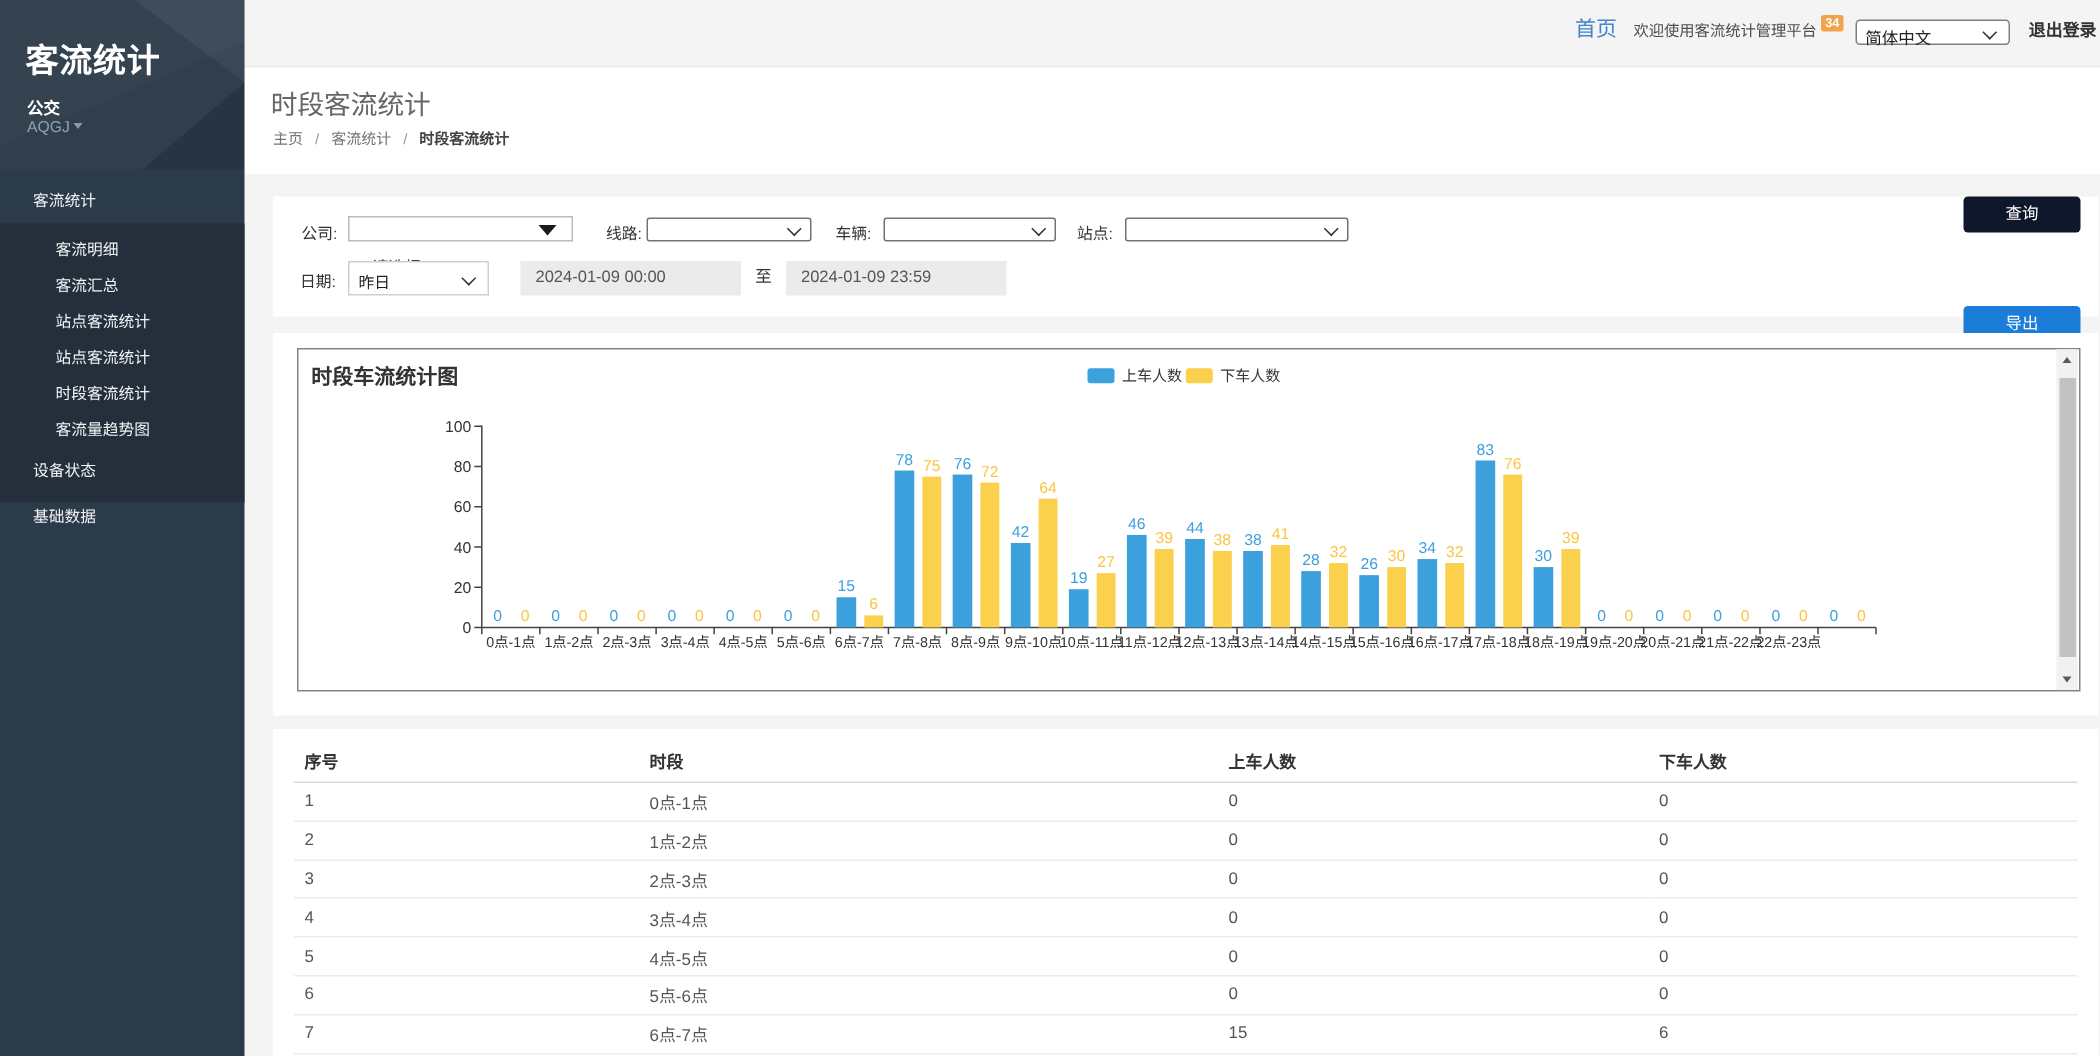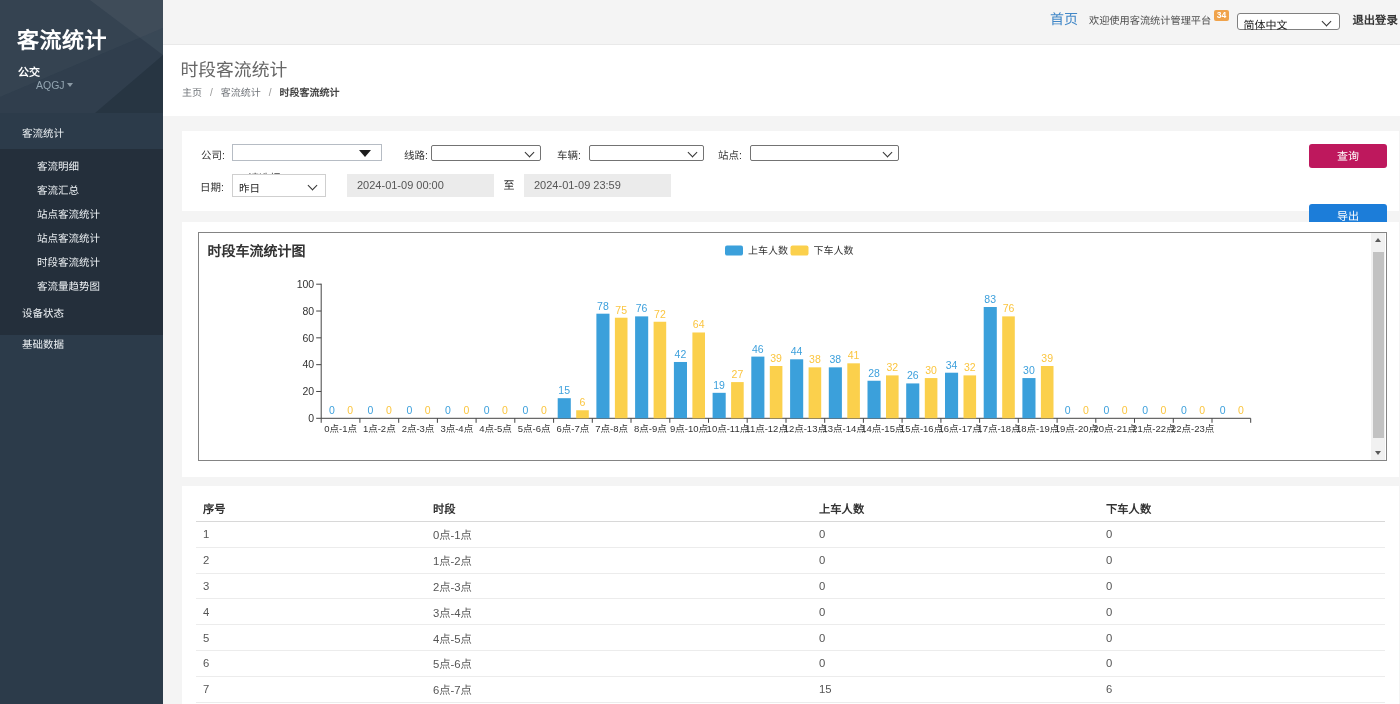--- a/index.html
+++ b/index.html
@@ -4,21 +4,21 @@
 <style>
 * { margin:0; padding:0; box-sizing:border-box; }
 html,body { width:1400px; height:704px; overflow:hidden; }
 body { font-family:"Liberation Sans",sans-serif; background:#f4f4f4; position:relative; }
 
 
 .sidebar { position:absolute; left:0; top:0; width:163px; height:704px; background:#2c3b4a; z-index:5; }
 .logo { position:absolute; left:0; top:0; width:163px; height:113px; }
 .logo h1 { position:absolute; left:17px; top:22px; font-size:22px; font-weight:bold; color:#fff; letter-spacing:0.5px; }
 .logo .co { position:absolute; left:18px; top:63px; font-size:11px; font-weight:bold; color:#fff; }
-.logo .acct { position:absolute; left:36px; top:78.5px; font-size:10.5px; color:#93a5b1; }
+.logo .acct { position:absolute; left:18px; top:78.5px; font-size:10.5px; color:#93a5b1; }
 .logo .acct .caret { display:inline-block; width:0; height:0; border-left:3.5px solid transparent; border-right:3.5px solid transparent; border-top:4.5px solid #8b9aa5; margin-left:2px; vertical-align:1.5px; }
 .m-sec { position:absolute; left:0; width:163px; font-size:10.5px; color:#eef2f5; }
 .m-sec span { position:absolute; left:22px; }
 .submenu { position:absolute; left:0; top:149px; width:163px; height:186px; background:#242f3b; }
 .submenu div { position:absolute; left:37px; font-size:10.5px; color:#eef2f5; }
 
 
 .topbar { position:absolute; left:163px; top:0; width:1368px; height:45px; background:#f4f4f4; border-bottom:1px solid #e9e9e9; }
 .tb-home { position:absolute; left:887px; top:8px; font-size:14px; color:#4187c7; }
 .tb-welcome { position:absolute; left:926px; top:12px; font-size:10.2px; color:#4d4d4d; }
@@ -46,21 +46,21 @@
 .lbl { position:absolute; font-size:10.5px; color:#333; }
 .dijit { position:absolute; left:50px; top:12.5px; width:150px; height:17px; border:1px solid #b6bcC4; background:#fff; }
 .dijit .txt { position:absolute; left:4px; top:2.5px; font-size:11px; color:#444;margin-top:22px; }
 .dijit .arr { position:absolute; right:10px; top:5px; width:0; height:0; border-left:6.5px solid transparent; border-right:6.5px solid transparent; border-top:7px solid #1c1c1c; }
 .nsel { position:absolute; background:#fff; border:1.5px solid #737373; border-radius:2px; height:16px; top:13.5px; }
 .r2sel { position:absolute; top:43px; height:23px; background:#fff; border:1px solid #cfcfcf; }
 .r2sel span { position:absolute; left:6px; top:5px; font-size:10.5px; color:#222; }
 .gin { position:absolute; top:43px; height:23px; background:#ebebeb; font-size:11px; color:#555; line-height:23px; padding-left:10px; }
 .zhi { position:absolute; top:43px; height:23px; background:#fff; font-size:11px; color:#333; line-height:23px; text-align:center; }
 .btn { position:absolute; left:1127px; width:78px; height:24px; border-radius:3px; color:#fff; font-size:11px; text-align:center; line-height:24px; }
-.btn-q { top:13px; background:#be185d; }
+.btn-q { top:0; background:#0f172a; }
 .btn-e { top:45px; background:#1c7dd9;margin-top:28px; }
 
 
 .chartbox { position:absolute; left:16px; top:10px; width:1189px; height:229px; border:1px solid #848484; background:#fff; }
 .sbar { position:absolute; right:1px; top:0px; width:14px; height:227px; background:#f1f1f1; }
 .sbar .thumb { position:absolute; left:1.5px; top:19px; width:11px; height:186px; background:#c2c2c2; }
 .sbar .a { position:absolute; left:0; width:14px; height:15px; background:#f1f1f1; }
 .sbar .au { top:0; } .sbar .ad { bottom:0; }
 .sbar .a:before { content:""; position:absolute; left:3.5px; width:0; height:0; border-left:3.5px solid transparent; border-right:3.5px solid transparent; }
 .sbar .au:before { top:5px; border-bottom:4.5px solid #5a5a5a; }

